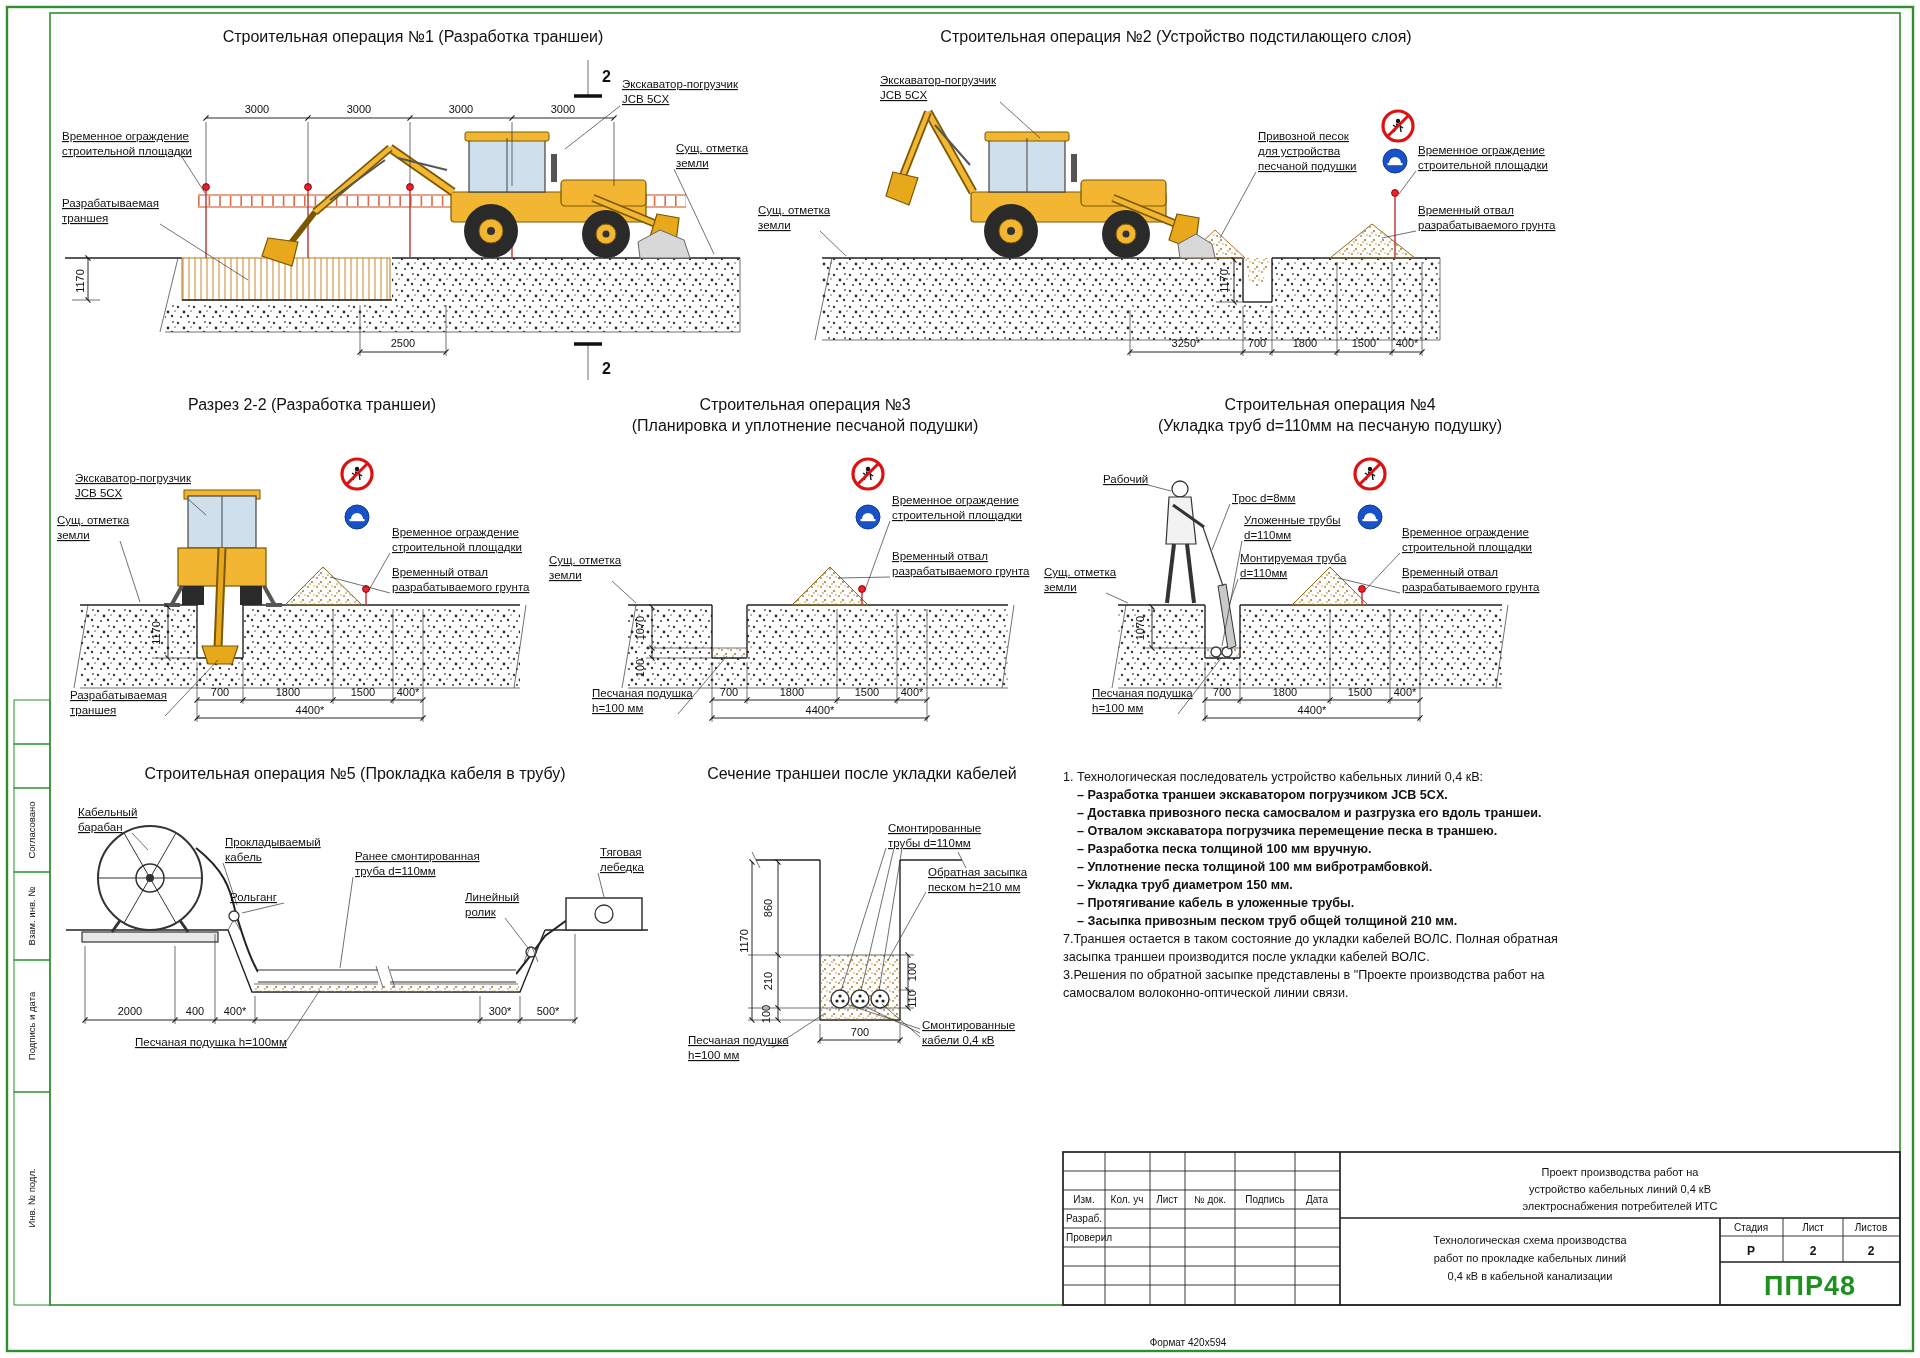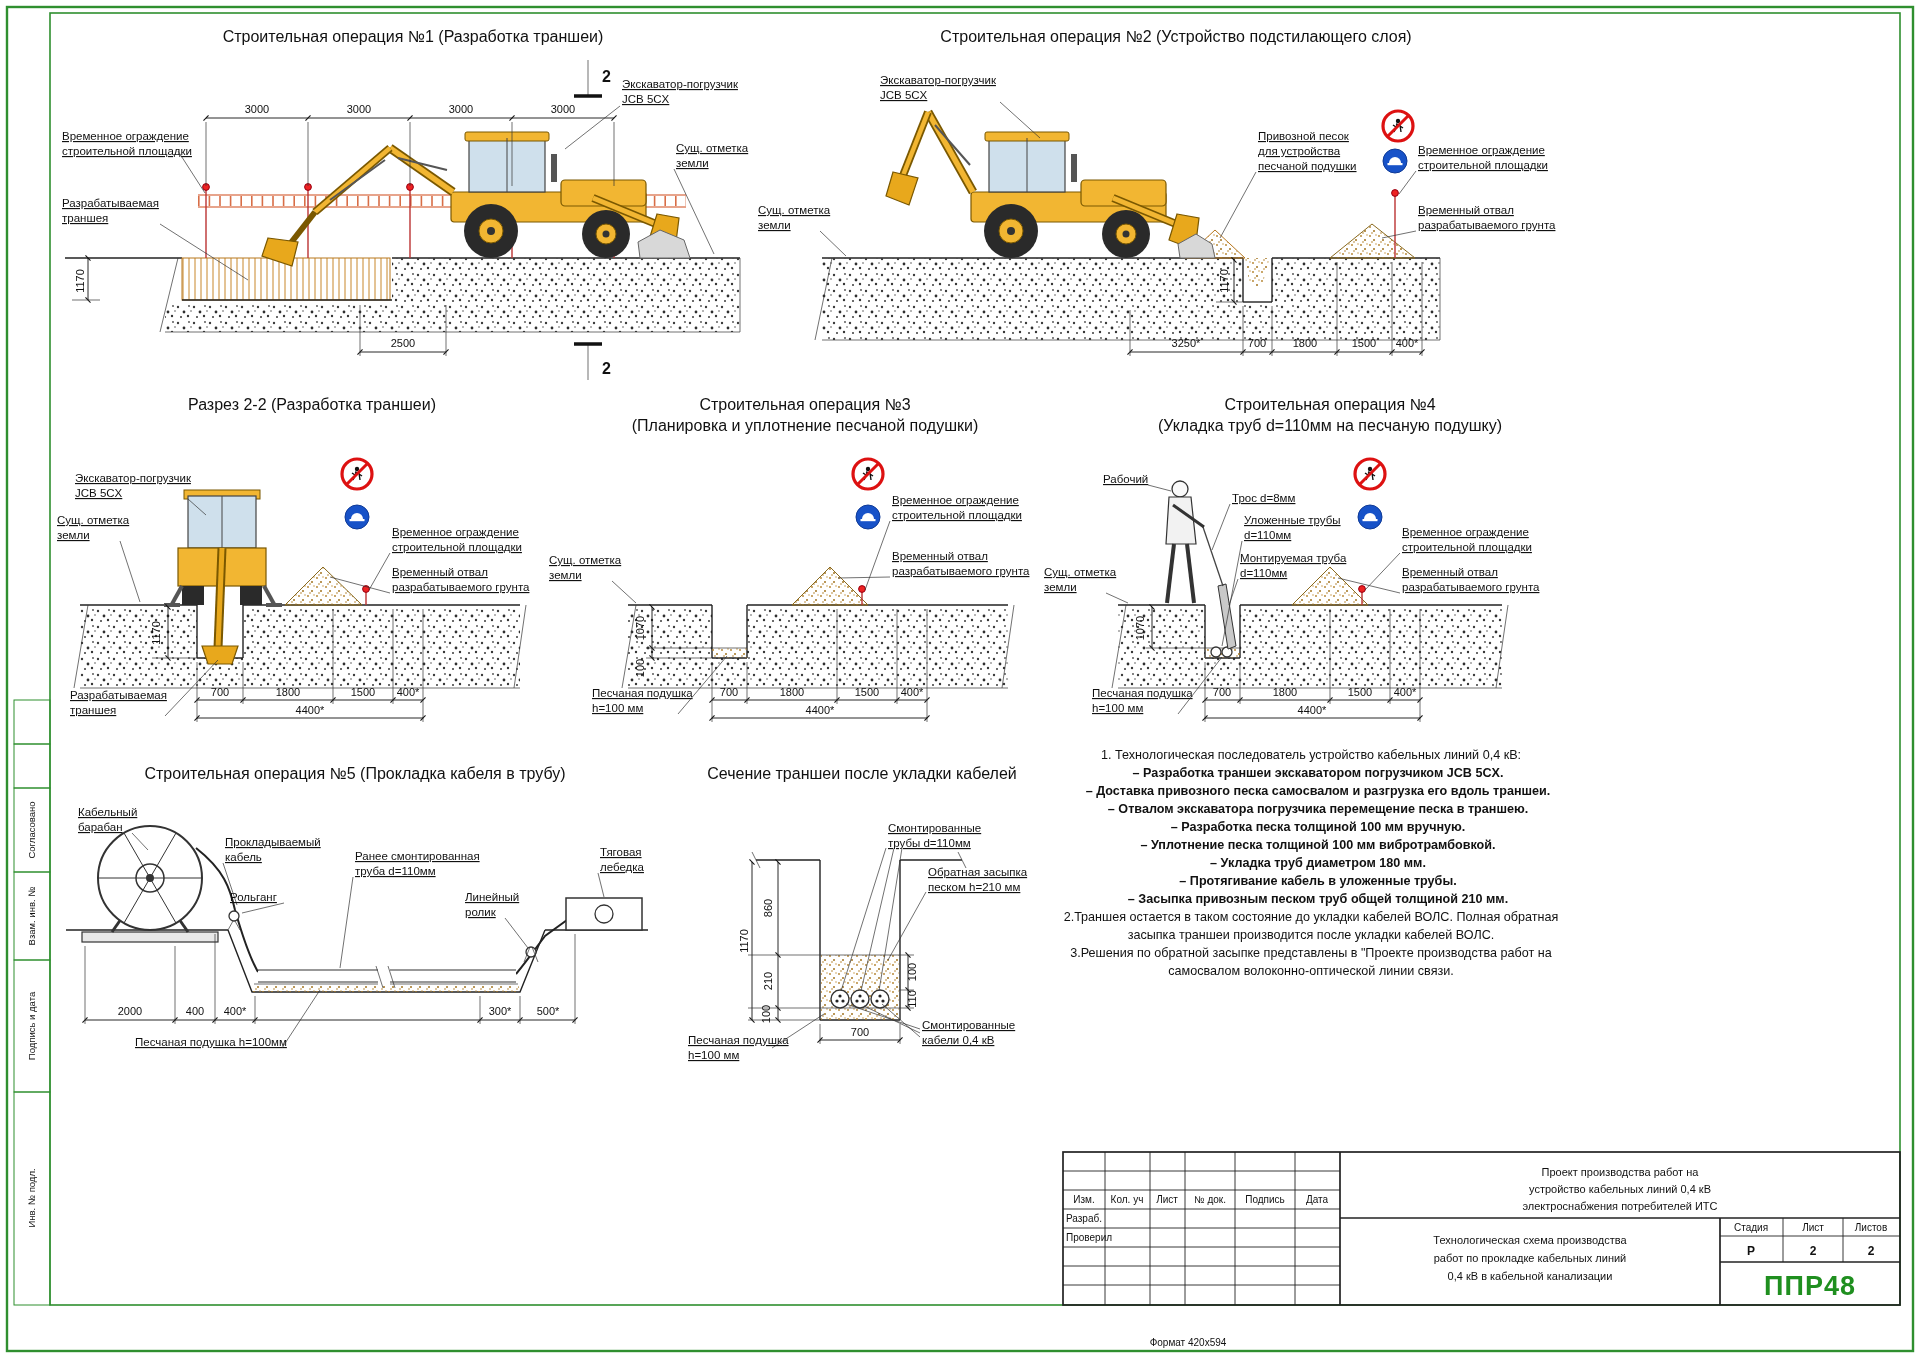--- a/index.html
+++ b/index.html
@@ -15,21 +15,21 @@
   .tbc  { font-size:11px; text-anchor:middle; }
   .tbv  { font-size:12px; text-anchor:middle; font-weight:bold; }
   .logo { font-size:27px; font-weight:bold; fill:#1f8f1f; text-anchor:middle; letter-spacing:1px; }
   .side { font-size:9.5px; text-anchor:middle; }
   .ln { stroke:#222; stroke-width:1.4; fill:none; }
   .tn { stroke:#333; stroke-width:0.7; fill:none; }
   .dm { stroke:#111; stroke-width:0.9; fill:none; }
   .grid  { stroke:#222; stroke-width:0.9; fill:none; }
   .gridb { stroke:#222; stroke-width:1.7; fill:none; }
   .frame { stroke:#2f8f2f; fill:none; }
-  .notes { position:absolute; left:1063px; top:746px; width:496px; font-size:12.6px; line-height:18px; color:#111;text-align:center; }
+  .notes { position:absolute; left:1063px; top:768px; width:496px; font-size:12.6px; line-height:18px; color:#111; }
   .notes .ind { padding-left:14px;font-weight:bold; }
 </style>
 </head>
 <body>
 
 <svg id="sheet" width="1920" height="1358" viewBox="0 0 1920 1358">
   <defs>
     <pattern id="stip" width="16" height="16" patternUnits="userSpaceOnUse">
       <circle cx="2" cy="3" r="1.2" fill="#3a3a3a"></circle>
         <circle cx="8" cy="8" r="1.4" fill="#2e2e2e"></circle>
@@ -685,20 +685,20 @@
   <text class="tb" x="1188" y="1346" text-anchor="middle">Формат 420х594</text>
 </svg>
 
 <div class="notes">
   <div>1. Технологическая последователь устройство кабельных линий 0,4 кВ:</div>
   <div class="ind">– Разработка траншеи экскаватором погрузчиком JCB 5CX.</div>
   <div class="ind">– Доставка привозного песка самосвалом и разгрузка его вдоль траншеи.</div>
   <div class="ind">– Отвалом экскаватора погрузчика перемещение песка в траншею.</div>
   <div class="ind">– Разработка песка толщиной 100 мм вручную.</div>
   <div class="ind">– Уплотнение песка толщиной 100 мм вибротрамбовкой.</div>
-  <div class="ind">– Укладка труб диаметром 180 мм.</div>
+  <div class="ind">– Укладка труб диаметром 150 мм.</div>
   <div class="ind">– Протягивание кабель в уложенные трубы.</div>
   <div class="ind">– Засыпка привозным песком труб общей толщиной 210 мм.</div>
-  <div>2.Траншея остается в таком состояние до укладки кабелей ВОЛС. Полная обратная</div>
+  <div>7.Траншея остается в таком состояние до укладки кабелей ВОЛС. Полная обратная</div>
   <div>засыпка траншеи производится после укладки кабелей ВОЛС.</div>
   <div>3.Решения по обратной засыпке представлены в "Проекте производства работ на</div>
   <div>самосвалом волоконно-оптической линии связи.</div>
 </div>
 
 </body></html>

